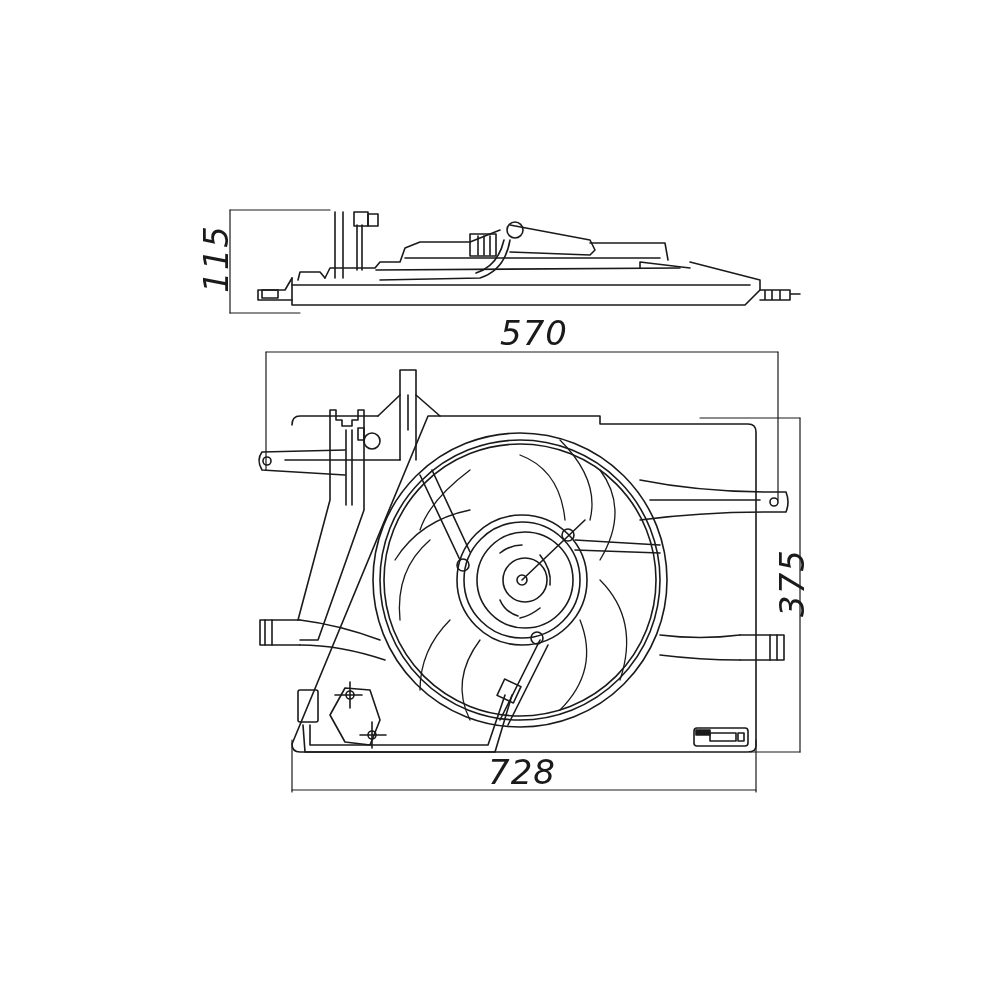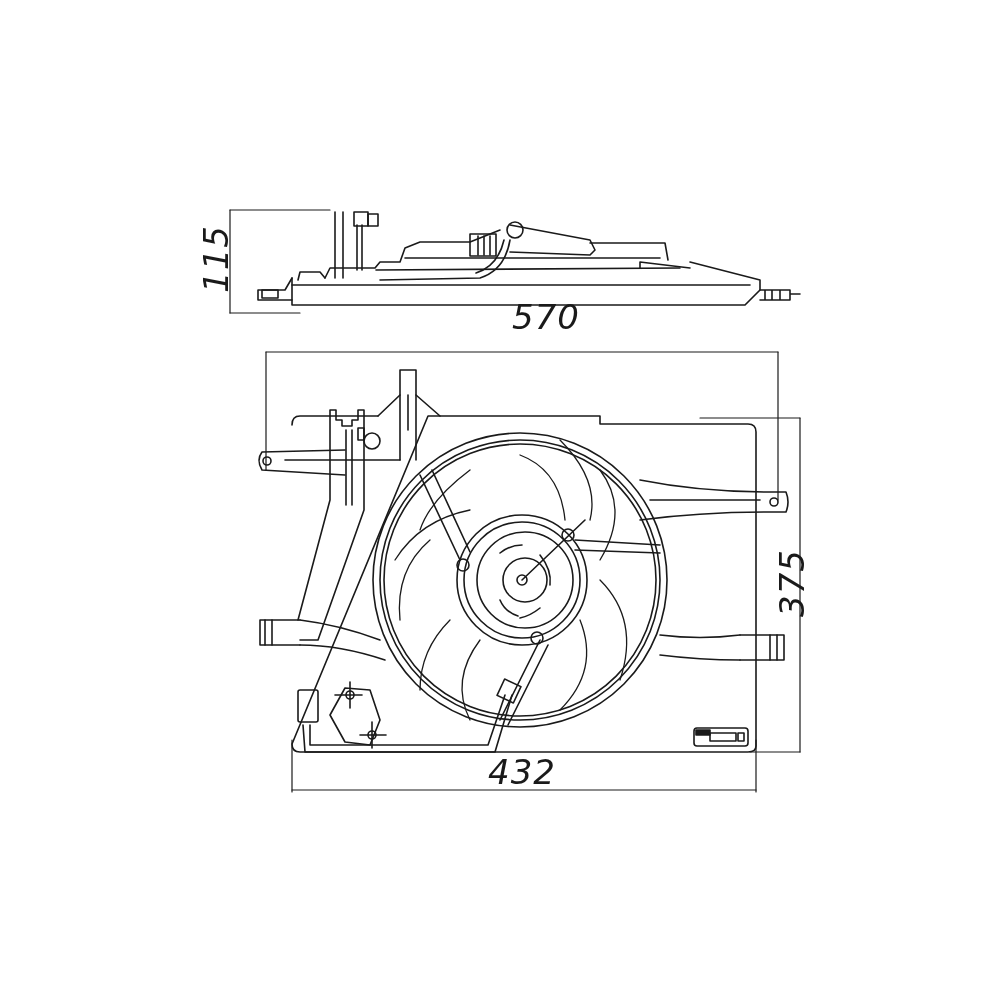--- a/index.html
+++ b/index.html
@@ -144,15 +144,15 @@
     <line x1="372" y1="722" x2="372" y2="748"></line>
 
     <rect x="694" y="728" width="54" height="18" rx="3"></rect>
     <rect x="696" y="730" width="14" height="5" fill="#1a1a1a"></rect>
     <rect x="710" y="733" width="26" height="8"></rect>
     <rect x="738" y="733" width="6" height="8"></rect>
   </g>
 </svg>
 
 <div class="dim-label rot" style="left:186px; top:246px; width:60px; text-align:center;">115</div>
-<div class="dim-label" style="left:500px; top:300px; width:80px; text-align:right;">570</div>
+<div class="dim-label" style="left:500px; top:316px; width:80px; text-align:left;">570</div>
 <div class="dim-label rot" style="left:752px; top:566px; width:80px; text-align:center;">375</div>
-<div class="dim-label" style="left:482px; top:755px; width:80px; text-align:center;">432</div>
+<div class="dim-label" style="left:482px; top:755px; width:80px; text-align:center;">728</div>
 
 </body></html>

